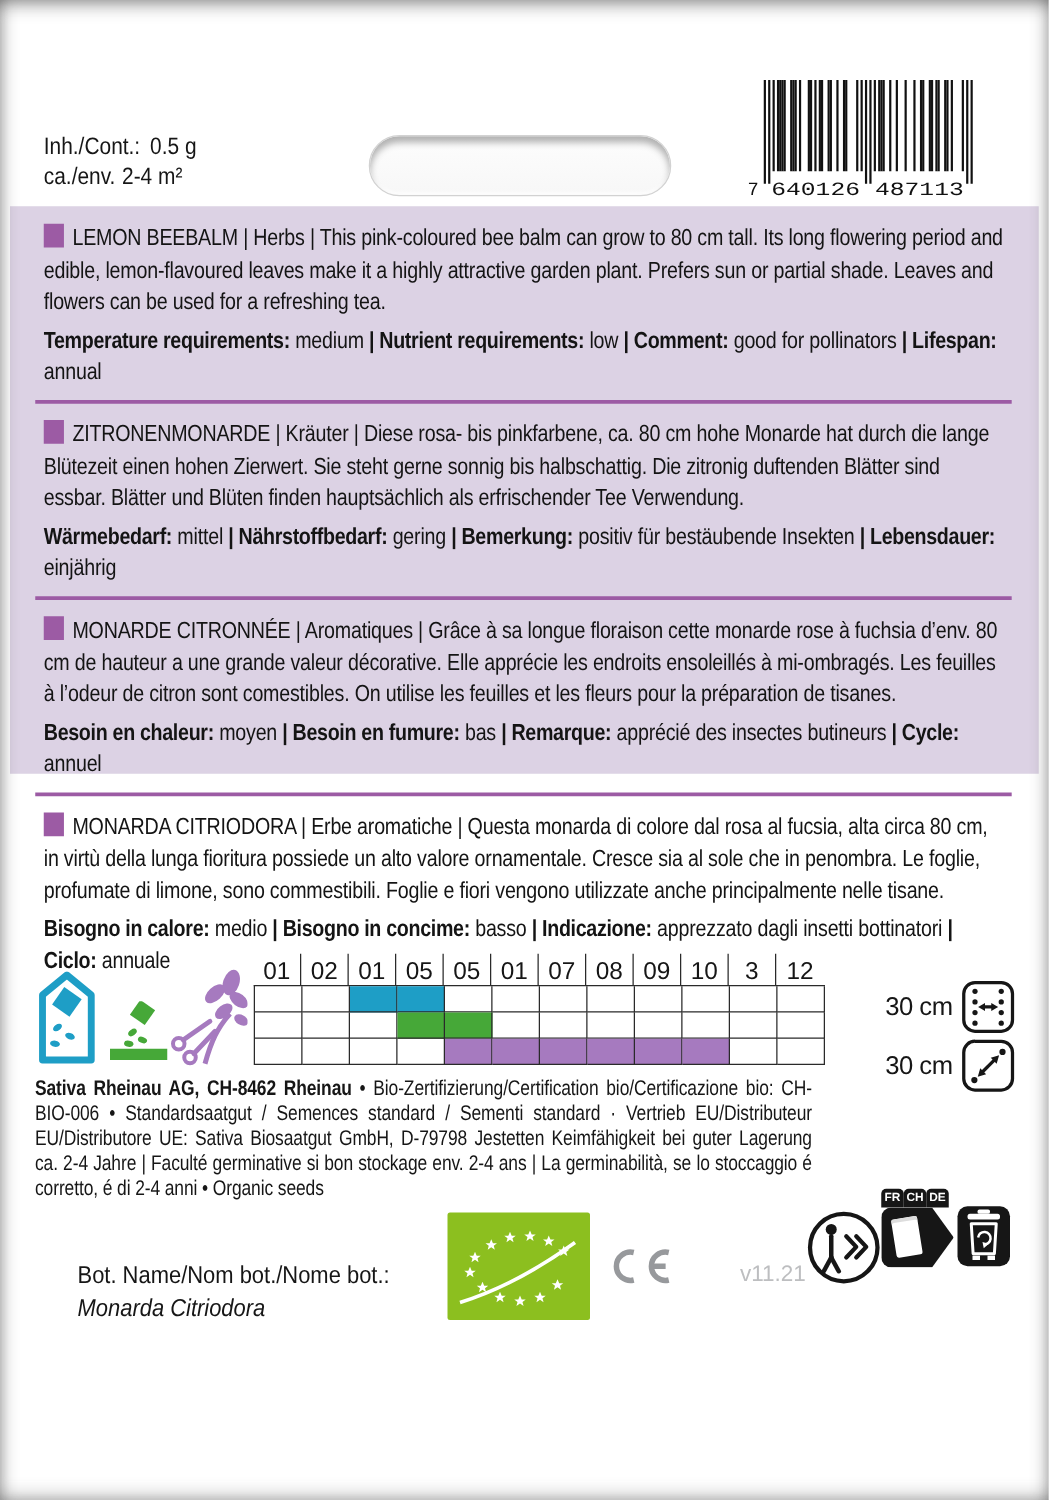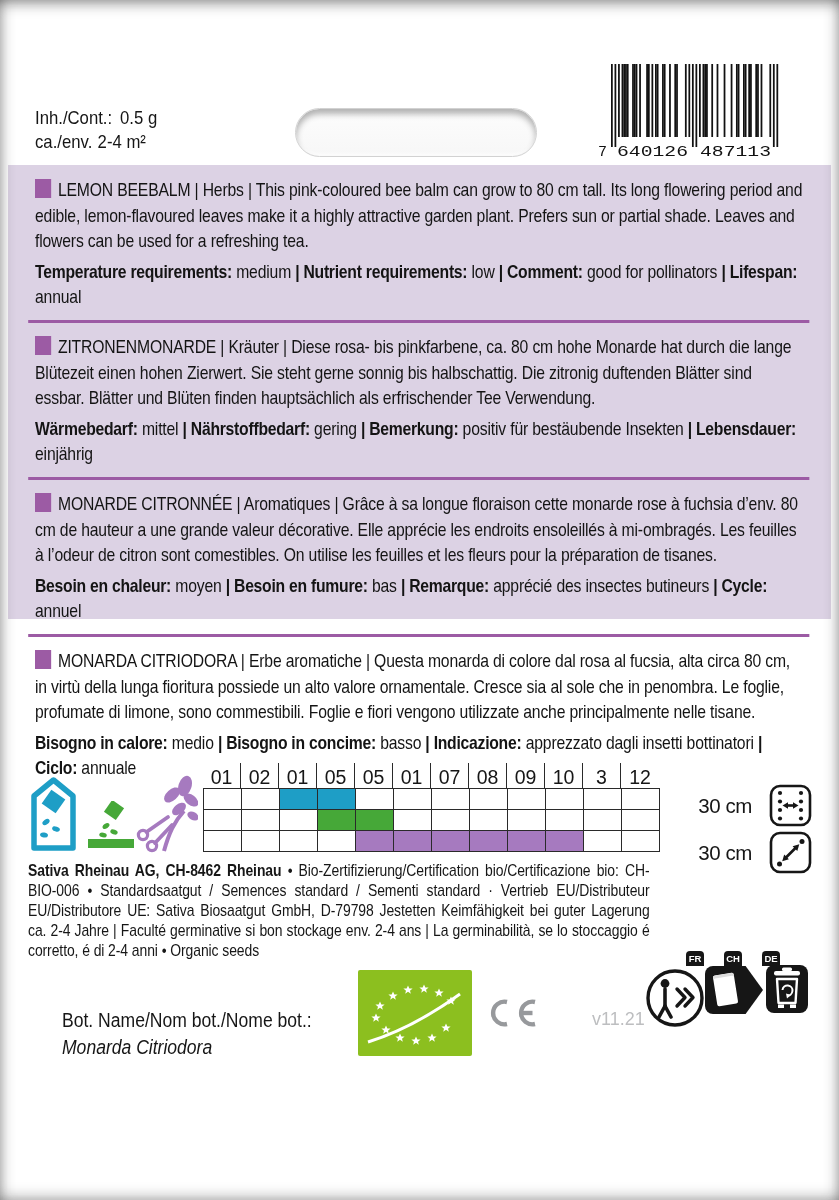--- a/index.html
+++ b/index.html
@@ -35,36 +35,36 @@
   .divider{height:3px;background:var(--accent-purple);margin:10px -6px 11px -8px}
   
   .cal-months{position:absolute;left:203px;top:763px;display:grid;grid-template-columns:repeat(12,38px)}
   .mcell{height:25px;line-height:28px;text-align:center;font-size:19.5px;border-right:1.5px solid #2a2a2a}
   .mcell:last-child{border-right:none}
   .cal-grid{position:absolute;left:203px;top:788px;display:grid;grid-template-columns:repeat(12,38px);
     grid-auto-rows:21px;border-top:1.5px solid #2a2a2a;border-left:1.5px solid #2a2a2a}
   .ccell{border-right:1.5px solid #2a2a2a;border-bottom:1.5px solid #2a2a2a}
   .cal-icon{position:absolute}
   
-  .spec-row{position:absolute;left:690px;width:122px;display:flex;align-items:center;justify-content:flex-end;gap:17px}
+  .spec-row{position:absolute;left:690px;width:122px;display:flex;align-items:center;justify-content:flex-end;gap:7px}
   .spec-value{font-size:20.5px;letter-spacing:-.4px;white-space:nowrap}
   
   .address{position:absolute;left:28px;top:861px;width:622px}
   .address-inner{width:758px;transform:scaleX(.82);transform-origin:0 0;
     font-size:17px;line-height:20px;text-align:justify;letter-spacing:-.1px}
   
   .botname{position:absolute;left:62px;top:1007px;font-size:19.5px;line-height:27px;
     transform:scaleX(.9);transform-origin:0 0;white-space:nowrap}
   .botname .sci{font-style:italic}
   .eu-logo{position:absolute;left:358px;top:970px;width:114px;height:86px;background:var(--eu-green);border-radius:2px}
   .website{position:absolute;left:484px;top:966px;font-size:24px;font-weight:bold;color:#48494B;letter-spacing:.2px}
   .ce-mark{position:absolute;left:484px;top:996px}
   .version{position:absolute;left:592px;top:1009px;font-size:18px;color:#BDBEC0}
   .triman{position:absolute;left:645px;top:968px}
-  .disposal-tabs{position:absolute;left:686px;top:951px;display:flex;gap:20px}
+  .disposal-tabs{position:absolute;left:705px;top:951px;display:flex;gap:0}
   .tab{width:18px;height:15px;background:var(--ink);color:#fff;font-size:9.5px;font-weight:bold;
     text-align:center;line-height:16px;border-radius:4px 4px 0 0}
   .packshape{position:absolute;left:705px;top:966px;width:58px;height:48px;background:var(--ink);
     border-radius:8px 0 0 8px;clip-path:polygon(0 0,70% 0,100% 50%,70% 100%,0 100%)}
   .envelope{position:absolute;left:10px;top:8px;width:21px;height:31px;background:#fff;
     border-radius:2px;transform:rotate(-9deg);box-shadow:inset 0 3px 0 #ddd}
   .bin-box{position:absolute;left:766px;top:965px;width:42px;height:48px;background:var(--ink);border-radius:8px}
 </style>
 </head>
 <body>

